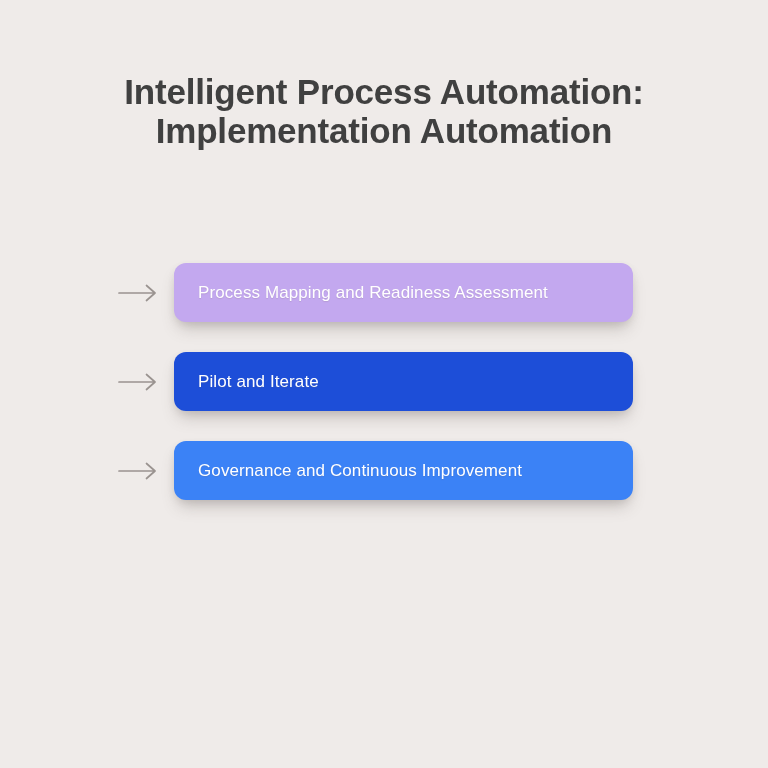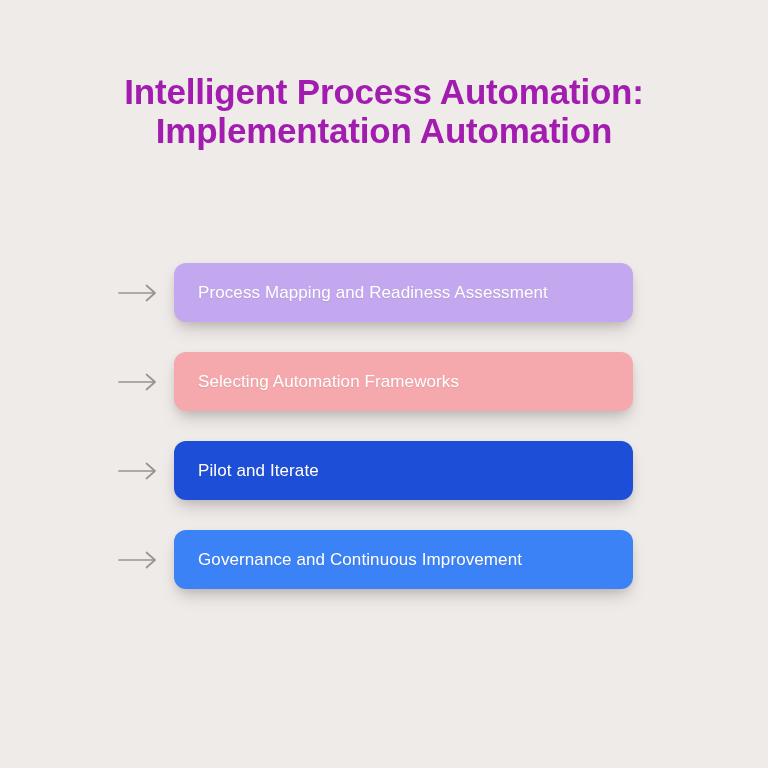--- a/index.html
+++ b/index.html
@@ -35,21 +35,21 @@
     box-sizing: border-box;
   }
 
   .title-line {
     display: block;
     font-family: "Liberation Sans", "DejaVu Sans", sans-serif;
     font-size: 35px;
     line-height: 39px;
     font-weight: 600;
     letter-spacing: -0.2px;
-    color: #a21caf;
+    color: #404040;
     white-space: nowrap;
   }
 
   
   #steps {
     position: absolute;
     left: 0;
     top: 263px;
     width: 768px;
   }
@@ -126,30 +126,20 @@
       <span class="step-arrow">
         <svg viewBox="0 0 42 20" xmlns="http://www.w3.org/2000/svg">
           <path d="M1 10 H37 M28.5 2.5 L37 10 L28.5 17.5" fill="none" stroke="#9a9390" stroke-width="1.7" stroke-linecap="round" stroke-linejoin="round"></path>
         </svg>
       </span>
       <div class="step-bar" style="background:#c3a8ef">
         <span class="step-label">Process Mapping and Readiness Assessment</span>
       </div>
     </div>
 
-    <div class="step-row">
-      <span class="step-arrow">
-        <svg viewBox="0 0 42 20" xmlns="http://www.w3.org/2000/svg">
-          <path d="M1 10 H37 M28.5 2.5 L37 10 L28.5 17.5" fill="none" stroke="#9a9390" stroke-width="1.7" stroke-linecap="round" stroke-linejoin="round"></path>
-        </svg>
-      </span>
-      <div class="step-bar" style="background:#f5a9ad">
-        <span class="step-label">Selecting Automation Frameworks</span>
-      </div>
-    </div>
 
     <div class="step-row">
       <span class="step-arrow">
         <svg viewBox="0 0 42 20" xmlns="http://www.w3.org/2000/svg">
           <path d="M1 10 H37 M28.5 2.5 L37 10 L28.5 17.5" fill="none" stroke="#9a9390" stroke-width="1.7" stroke-linecap="round" stroke-linejoin="round"></path>
         </svg>
       </span>
       <div class="step-bar" style="background:#1d4ed8">
         <span class="step-label">Pilot and Iterate</span>
       </div>

